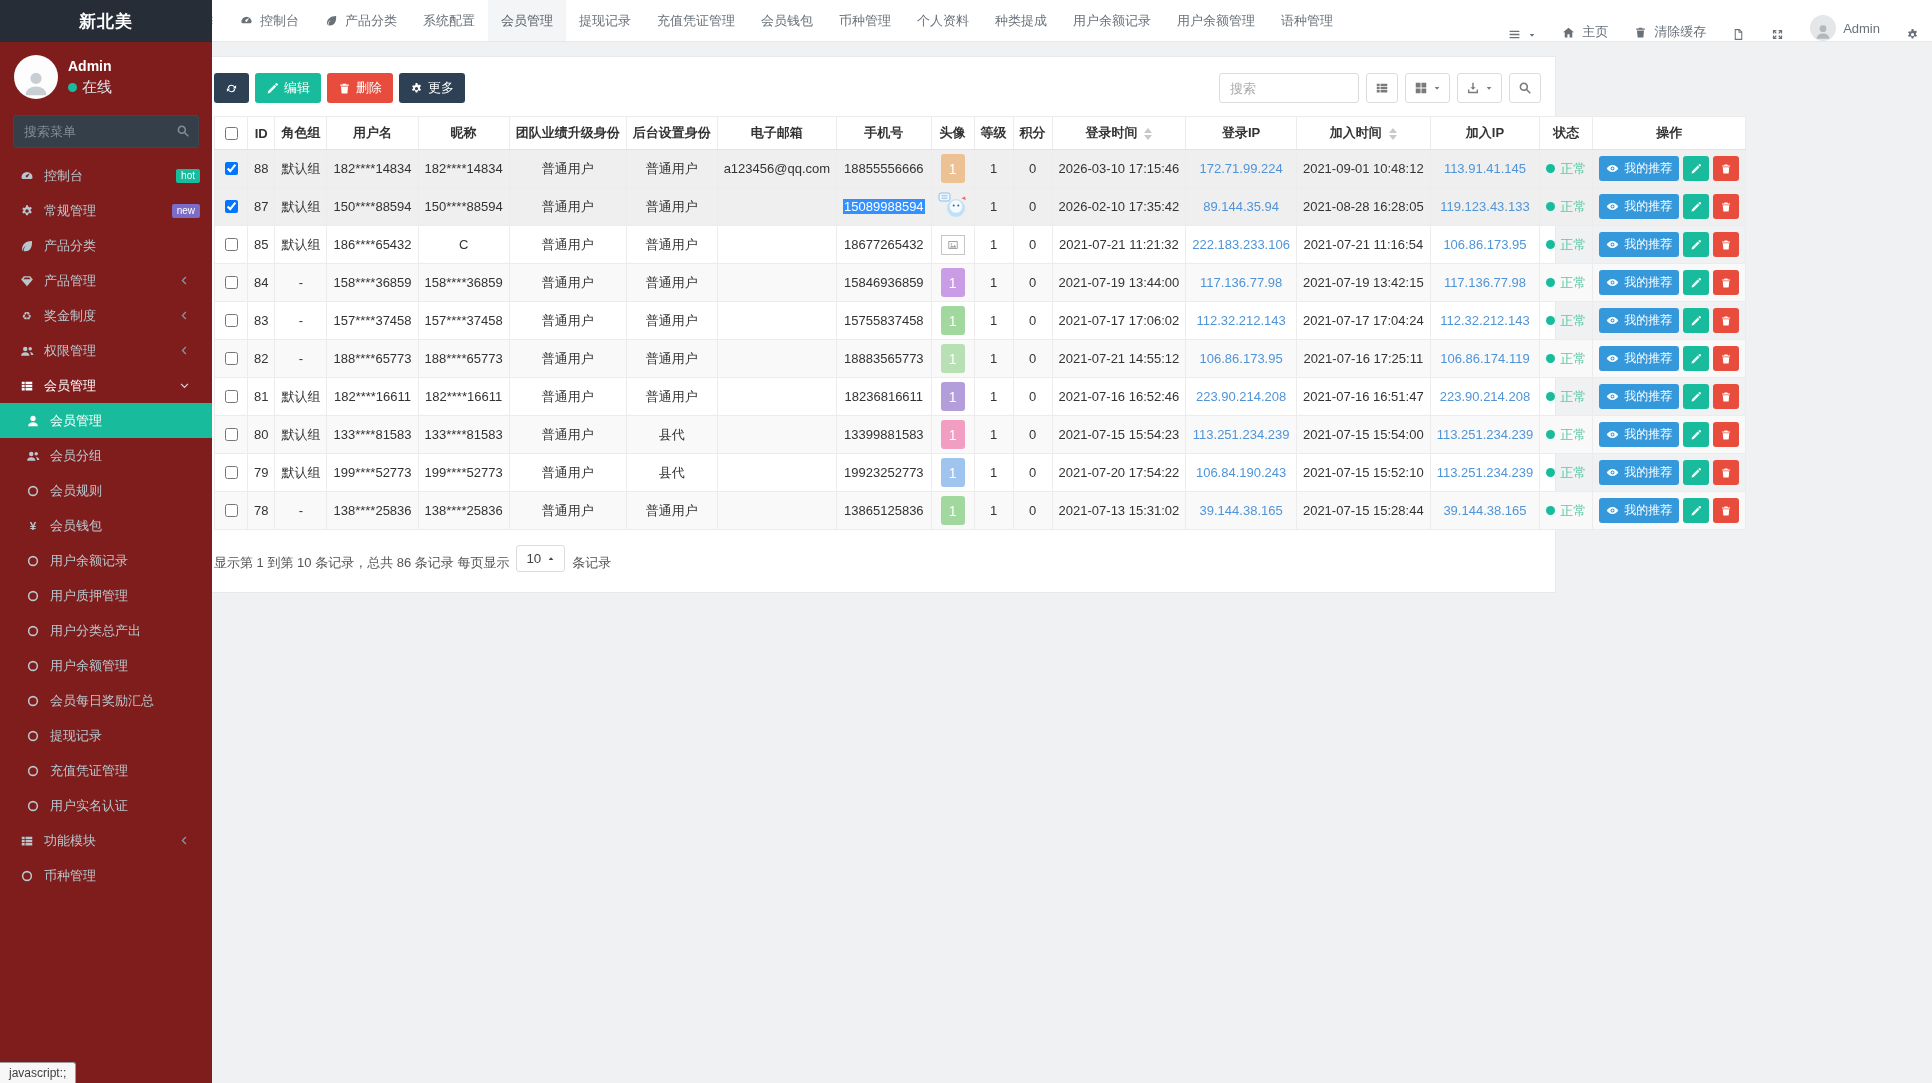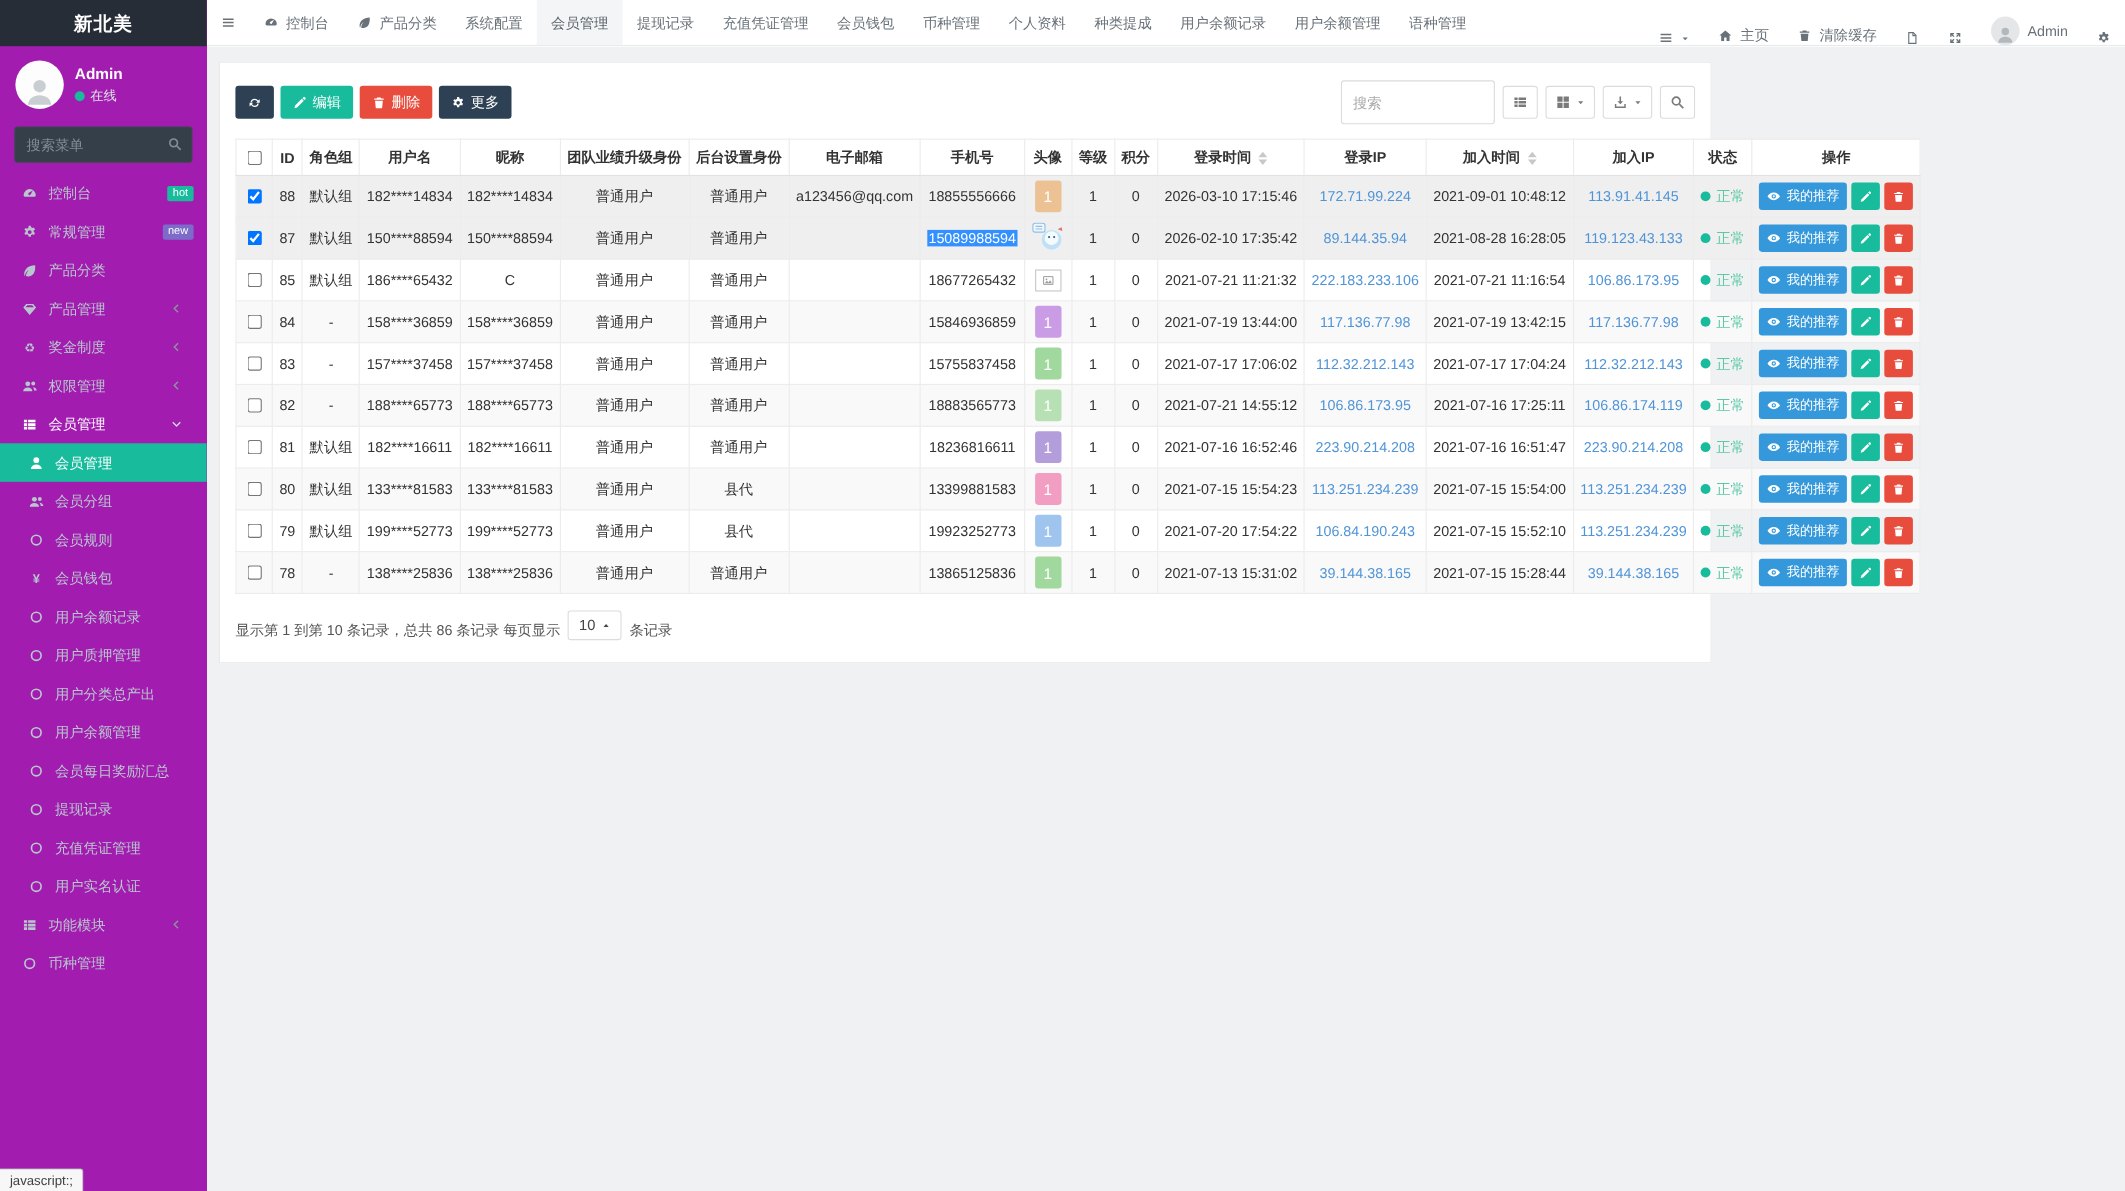--- a/index.html
+++ b/index.html
@@ -4,28 +4,28 @@
 <style>
   * { box-sizing: border-box; }
   html,body { margin:0; padding:0; }
   body {
     width:1932px; height:1083px; overflow:hidden; position:relative;
     font-family:"Liberation Sans","DejaVu Sans",sans-serif;
     font-size:13px; color:#333; background:#eff1f3;
   }
   .ic { width:14px; height:14px; fill:currentColor; flex:none; }
   
-  .sidebar { position:fixed; left:0; top:0; bottom:0; width:188px; background:#a21caf; z-index:6; overflow:hidden; }
+  .sidebar { position:fixed; left:0; top:0; bottom:0; width:212px; background:#7f1d1d; z-index:6; overflow:hidden; }
   .brand { height:42px; background:#272d37; color:#fff; display:flex; align-items:center; justify-content:center;
            font-size:17px; font-weight:bold; letter-spacing:1px; cursor:pointer; }
   .userpanel { display:flex; align-items:center; gap:10px; padding:13px 14px 10px; }
   .avatar-lg { width:44px; height:44px; border-radius:50%; background:#fdfdfd; display:flex; align-items:flex-end; justify-content:center; overflow:hidden; color:#c9ced3; }
   .avatar-lg .ic { width:30px; height:30px; }
   .uname { color:#fff; font-weight:bold; font-size:14px; margin-bottom:4px; }
-  .ustatus { color:#dfe5e9; font-size:12px; display:flex; align-items:center; gap:5px; }
+  .ustatus { color:#dfe5e9; font-size:15px; display:flex; align-items:center; gap:5px; }
   .dot { width:9px; height:9px; border-radius:50%; background:#18bc9c; display:inline-block; }
   .menu-search { margin:6px 13px 10px; position:relative; }
   .menu-search input { width:100%; height:33px; background:#353f49; border:1px solid #3d4750; border-radius:3px;
                        color:#a9b7bf; padding:0 30px 0 10px; font-size:13px; outline:none; }
   .menu-search input::placeholder { color:#7f8c96; }
   .menu-search .ic { position:absolute; right:9px; top:9px; color:#7f8c96; }
   .menu { list-style:none; margin:0; padding:0; }
   .mi { height:35px; display:flex; align-items:center; padding:0 12px 0 20px; color:#b8c7ce; cursor:pointer; font-size:13px; }
   .mi .ic { margin-right:10px; }
   .mi.sub { padding-left:26px; }
@@ -49,21 +49,21 @@
   .content { position:absolute; left:188px; top:42px; padding:14px 0 0 11px; }
   .card { width:1357px; background:#fff; border:1px solid #e9e9e9; padding:16px 14px 20px; }
   .toolbar { display:flex; align-items:center; margin-bottom:13px; }
   .btn { height:30px; border:none; border-radius:3px; color:#fff; display:inline-flex; align-items:center; gap:5px;
          padding:0 11px; font-size:13px; cursor:pointer; margin-right:6px; }
   .btn .ic { width:13px; height:13px; }
   .btn-dark { background:#2e4154; }
   .btn-green { background:#18bc9c; }
   .btn-red { background:#e74c3c; }
   .tools { margin-left:auto; display:flex; align-items:center; gap:7px; }
-  .search-input { height:40px; width:140px; border:1px solid #dcdcdc; border-radius:3px; padding:0 10px; font-size:13px; color:#555; outline:none; }
+  .search-input { height:30px; width:140px; border:1px solid #dcdcdc; border-radius:3px; padding:0 10px; font-size:13px; color:#555; outline:none; }
   .search-input::placeholder { color:#a9a9a9; }
   .tool-btn { height:30px; min-width:30px; padding:0 8px; background:#fff; border:1px solid #dcdcdc; border-radius:3px;
               color:#7a7a7a; display:inline-flex; align-items:center; justify-content:center; gap:5px; cursor:pointer; }
   
   table { width:100%; border-collapse:collapse; }
   th,td { border:1px solid #ececec; text-align:center; vertical-align:middle; padding:3px 6px; white-space:nowrap; }
   thead th { font-weight:bold; color:#333; height:33px; background:#fff; border-bottom:1px solid #e2e2e2; }
   tbody td { height:38px; font-size:13px; color:#333; }
   tbody tr:nth-child(even) { background:#f9f9f9; }
   tbody tr.sel { background:#efefef; }

